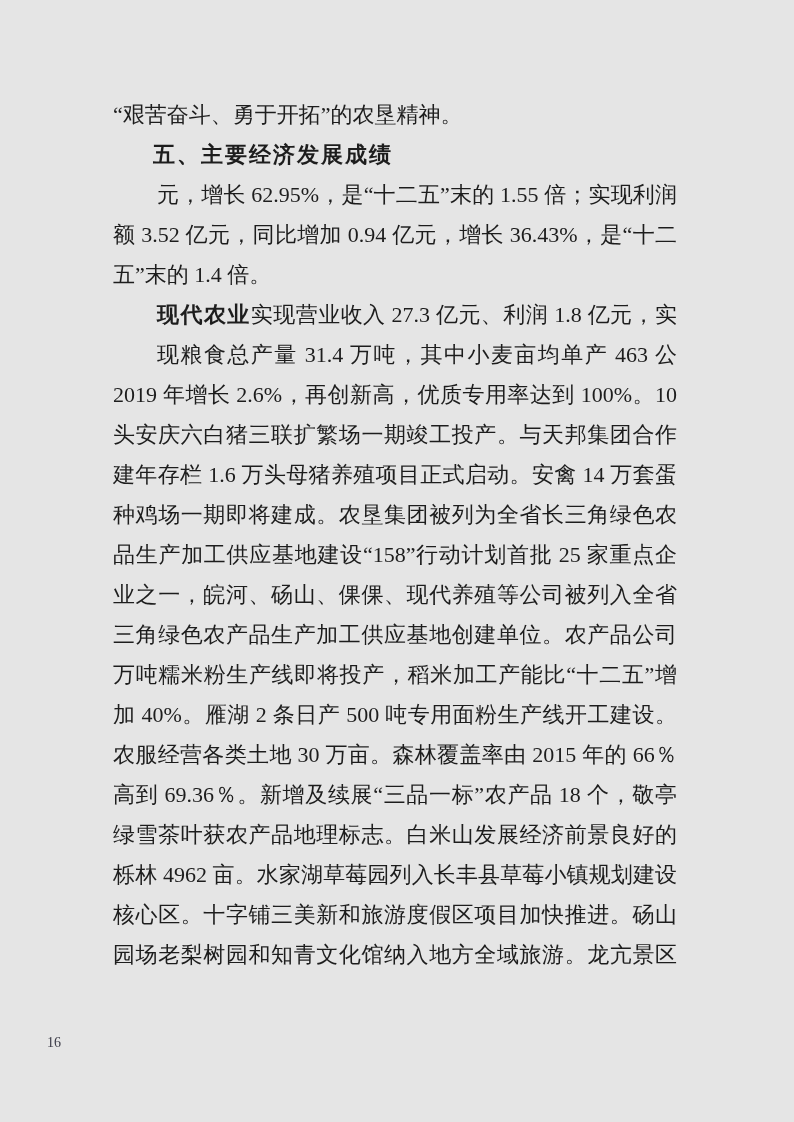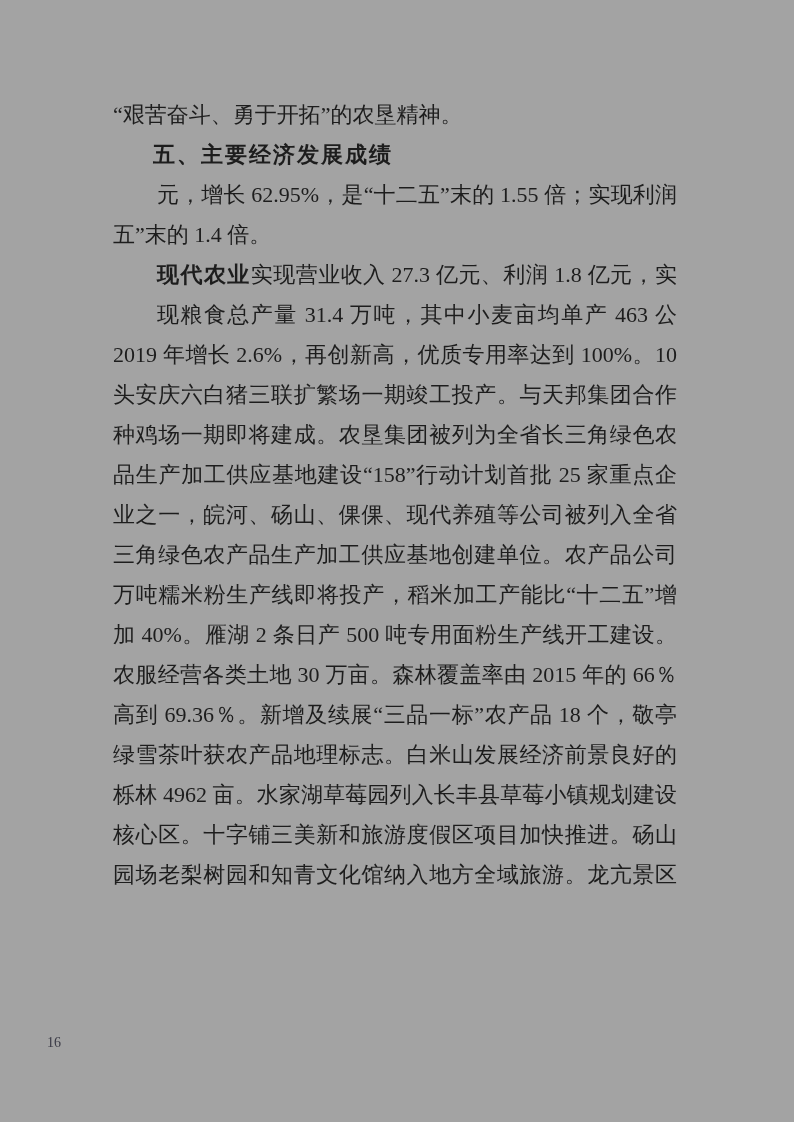--- a/index.html
+++ b/index.html
@@ -4,21 +4,21 @@
 <style>
   html, body {
     margin: 0;
     padding: 0;
     background: #ffffff;
   }
   .doc-page {
     position: relative;
     width: 794px;
     height: 1122px;
-    background: #a3a3a3;
+    background: #e5e5e5;
     font-family: "Liberation Serif", "DejaVu Serif", serif;
     color: #1d1d1d;
     overflow: hidden;
   }
   .text-area {
     position: absolute;
     left: 113px;
     top: 95px;
     width: 564px;
   }
@@ -70,31 +70,33 @@
 
 <div class="doc-page">
   <div class="text-area">
 
     <div class="line line-end">“艰苦奋斗、勇于开拓”的农垦精神。</div>
 
     <div class="line heading">五、主要经济发展成绩</div>
 
     <div class="paragraph">
         <div class="line">元，增长 62.95%，是“十二五”末的 1.55 倍；实现利润总</div>
+        <div class="line">额 3.52 亿元，同比增加 0.94 亿元，增长 36.43%，是“十二</div>
         <div class="line line-end">五”末的 1.4 倍。</div>
       </div>
 
     <div class="line para-first">
       <span class="lead">现代农业</span><span>实现营业收入 27.3 亿元、利润 1.8 亿元，实</span>
     </div>
 
     <div class="paragraph">
         <div class="line">现粮食总产量 31.4 万吨，其中小麦亩均单产 463 公斤，比</div>
         <div class="line">2019 年增长 2.6%，再创新高，优质专用率达到 100%。10 万</div>
         <div class="line">头安庆六白猪三联扩繁场一期竣工投产。与天邦集团合作共</div>
+        <div class="line">建年存栏 1.6 万头母猪养殖项目正式启动。安禽 14 万套蛋</div>
         <div class="line">种鸡场一期即将建成。农垦集团被列为全省长三角绿色农产</div>
         <div class="line">品生产加工供应基地建设“158”行动计划首批 25 家重点企</div>
         <div class="line">业之一，皖河、砀山、倮倮、现代养殖等公司被列入全省长</div>
         <div class="line">三角绿色农产品生产加工供应基地创建单位。农产品公司 3</div>
         <div class="line">万吨糯米粉生产线即将投产，稻米加工产能比“十二五”增</div>
         <div class="line">加 40%。雁湖 2 条日产 500 吨专用面粉生产线开工建设。省</div>
         <div class="line">农服经营各类土地 30 万亩。森林覆盖率由 2015 年的 66％提</div>
         <div class="line">高到 69.36％。新增及续展“三品一标”农产品 18 个，敬亭</div>
         <div class="line">绿雪茶叶获农产品地理标志。白米山发展经济前景良好的麻</div>
         <div class="line">栎林 4962 亩。水家湖草莓园列入长丰县草莓小镇规划建设</div>

